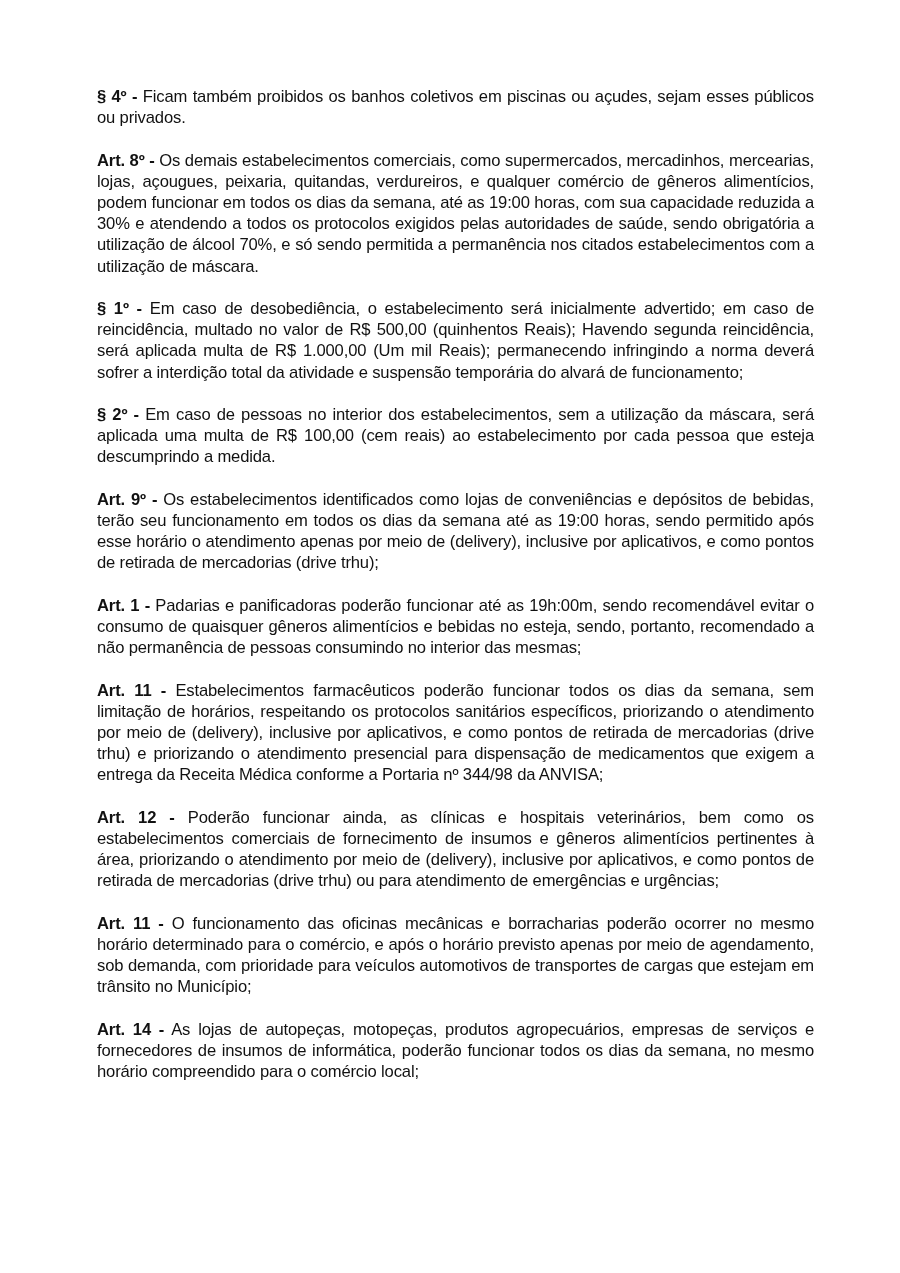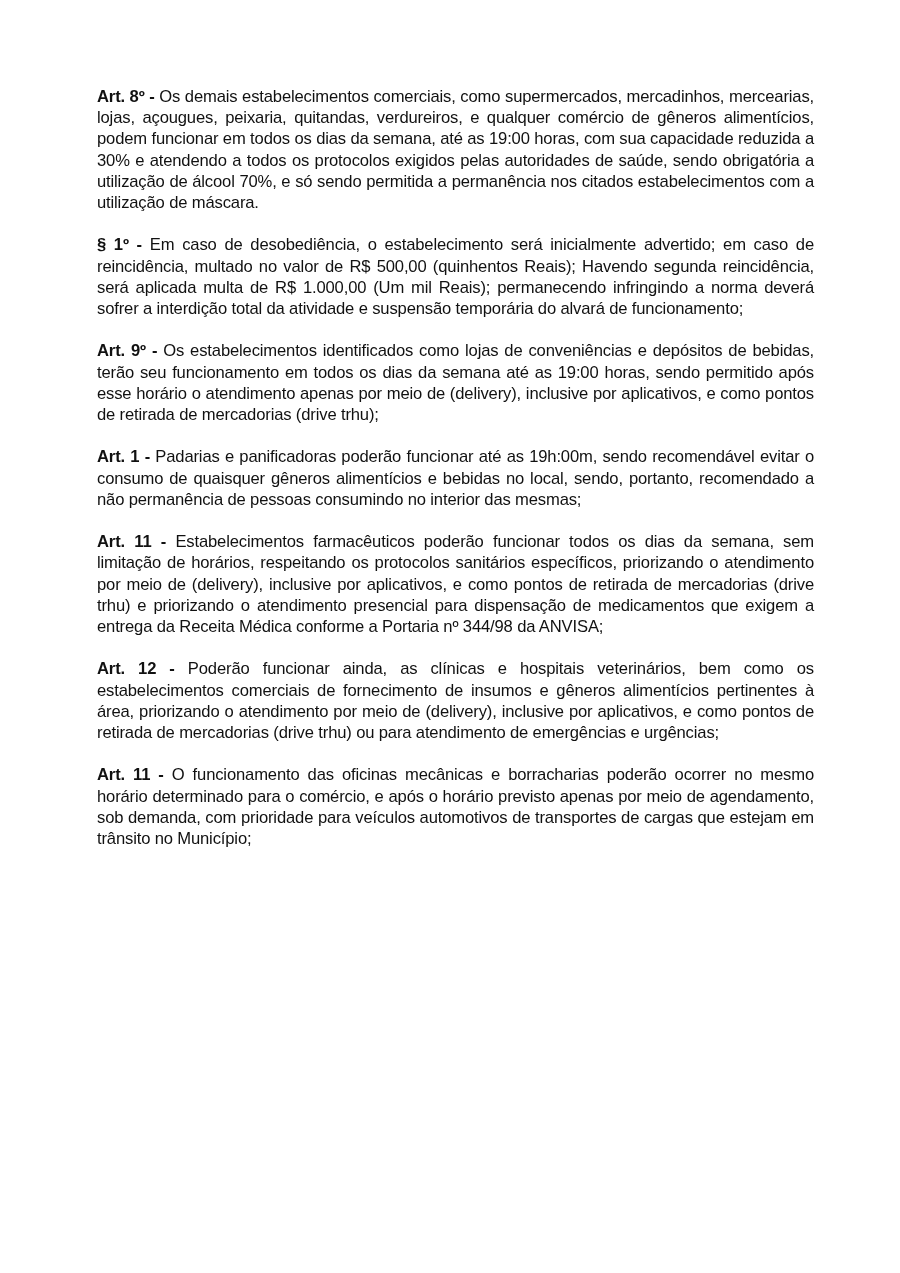--- a/index.html
+++ b/index.html
@@ -31,20 +31,23 @@
       transform-origin: left top;
     }
     .lead {
       font-weight: bold;
     }
   </style>
 </head>
 <body>
 
 <div class="page">
+  <p class="para"><span class="lead">§ 4º -</span><span> Ficam também proibidos os banhos coletivos em piscinas ou açudes, sejam esses públicos ou privados.</span></p>
   <p class="para"><span class="lead">Art. 8º -</span><span> Os demais estabelecimentos comerciais, como supermercados, mercadinhos, mercearias, lojas, açougues, peixaria, quitandas, verdureiros, e qualquer comércio de gêneros alimentícios, podem funcionar em todos os dias da semana, até as 19:00 horas, com sua capacidade reduzida a 30% e atendendo a todos os protocolos exigidos pelas autoridades de saúde, sendo obrigatória a utilização de álcool 70%, e só sendo permitida a permanência nos citados estabelecimentos com a utilização de máscara.</span></p>
   <p class="para"><span class="lead">§ 1º -</span><span> Em caso de desobediência, o estabelecimento será inicialmente advertido; em caso de reincidência, multado no valor de R$ 500,00 (quinhentos Reais); Havendo segunda reincidência, será aplicada multa de R$ 1.000,00 (Um mil Reais); permanecendo infringindo a norma deverá sofrer a interdição total da atividade e suspensão temporária do alvará de funcionamento;</span></p>
+  <p class="para"><span class="lead">§ 2º -</span><span> Em caso de pessoas no interior dos estabelecimentos, sem a utilização da máscara, será aplicada uma multa de R$ 100,00 (cem reais) ao estabelecimento por cada pessoa que esteja descumprindo a medida.</span></p>
   <p class="para"><span class="lead">Art. 9º -</span><span> Os estabelecimentos identificados como lojas de conveniências e depósitos de bebidas, terão seu funcionamento em todos os dias da semana até as 19:00 horas, sendo permitido após esse horário o atendimento apenas por meio de (delivery), inclusive por aplicativos, e como pontos de retirada de mercadorias (drive trhu);</span></p>
-  <p class="para"><span class="lead">Art. 1 -</span><span> Padarias e panificadoras poderão funcionar até as 19h:00m, sendo recomendável evitar o consumo de quaisquer gêneros alimentícios e bebidas no local, sendo, portanto, recomendado a não permanência de pessoas consumindo no interior das mesmas;</span></p>
+  <p class="para"><span class="lead">Art. 1 -</span><span> Padarias e panificadoras poderão funcionar até as 19h:00m, sendo recomendável evitar o consumo de quaisquer gêneros alimentícios e bebidas no esteja, sendo, portanto, recomendado a não permanência de pessoas consumindo no interior das mesmas;</span></p>
   <p class="para"><span class="lead">Art. 11 -</span><span> Estabelecimentos farmacêuticos poderão funcionar todos os dias da semana, sem limitação de horários, respeitando os protocolos sanitários específicos, priorizando o atendimento por meio de (delivery), inclusive por aplicativos, e como pontos de retirada de mercadorias (drive trhu) e priorizando o atendimento presencial para dispensação de medicamentos que exigem a entrega da Receita Médica conforme a Portaria nº 344/98 da ANVISA;</span></p>
   <p class="para"><span class="lead">Art. 12 -</span><span> Poderão funcionar ainda, as clínicas e hospitais veterinários, bem como os estabelecimentos comerciais de fornecimento de insumos e gêneros alimentícios pertinentes à área, priorizando o atendimento por meio de (delivery), inclusive por aplicativos, e como pontos de retirada de mercadorias (drive trhu) ou para atendimento de emergências e urgências;</span></p>
   <p class="para"><span class="lead">Art. 11 -</span><span> O funcionamento das oficinas mecânicas e borracharias poderão ocorrer no mesmo horário determinado para o comércio, e após o horário previsto apenas por meio de agendamento, sob demanda, com prioridade para veículos automotivos de transportes de cargas que estejam em trânsito no Município;</span></p>
+  <p class="para"><span class="lead">Art. 14 -</span><span> As lojas de autopeças, motopeças, produtos agropecuários, empresas de serviços e fornecedores de insumos de informática, poderão funcionar todos os dias da semana, no mesmo horário compreendido para o comércio local;</span></p>
 </div>
 
 </body></html>

